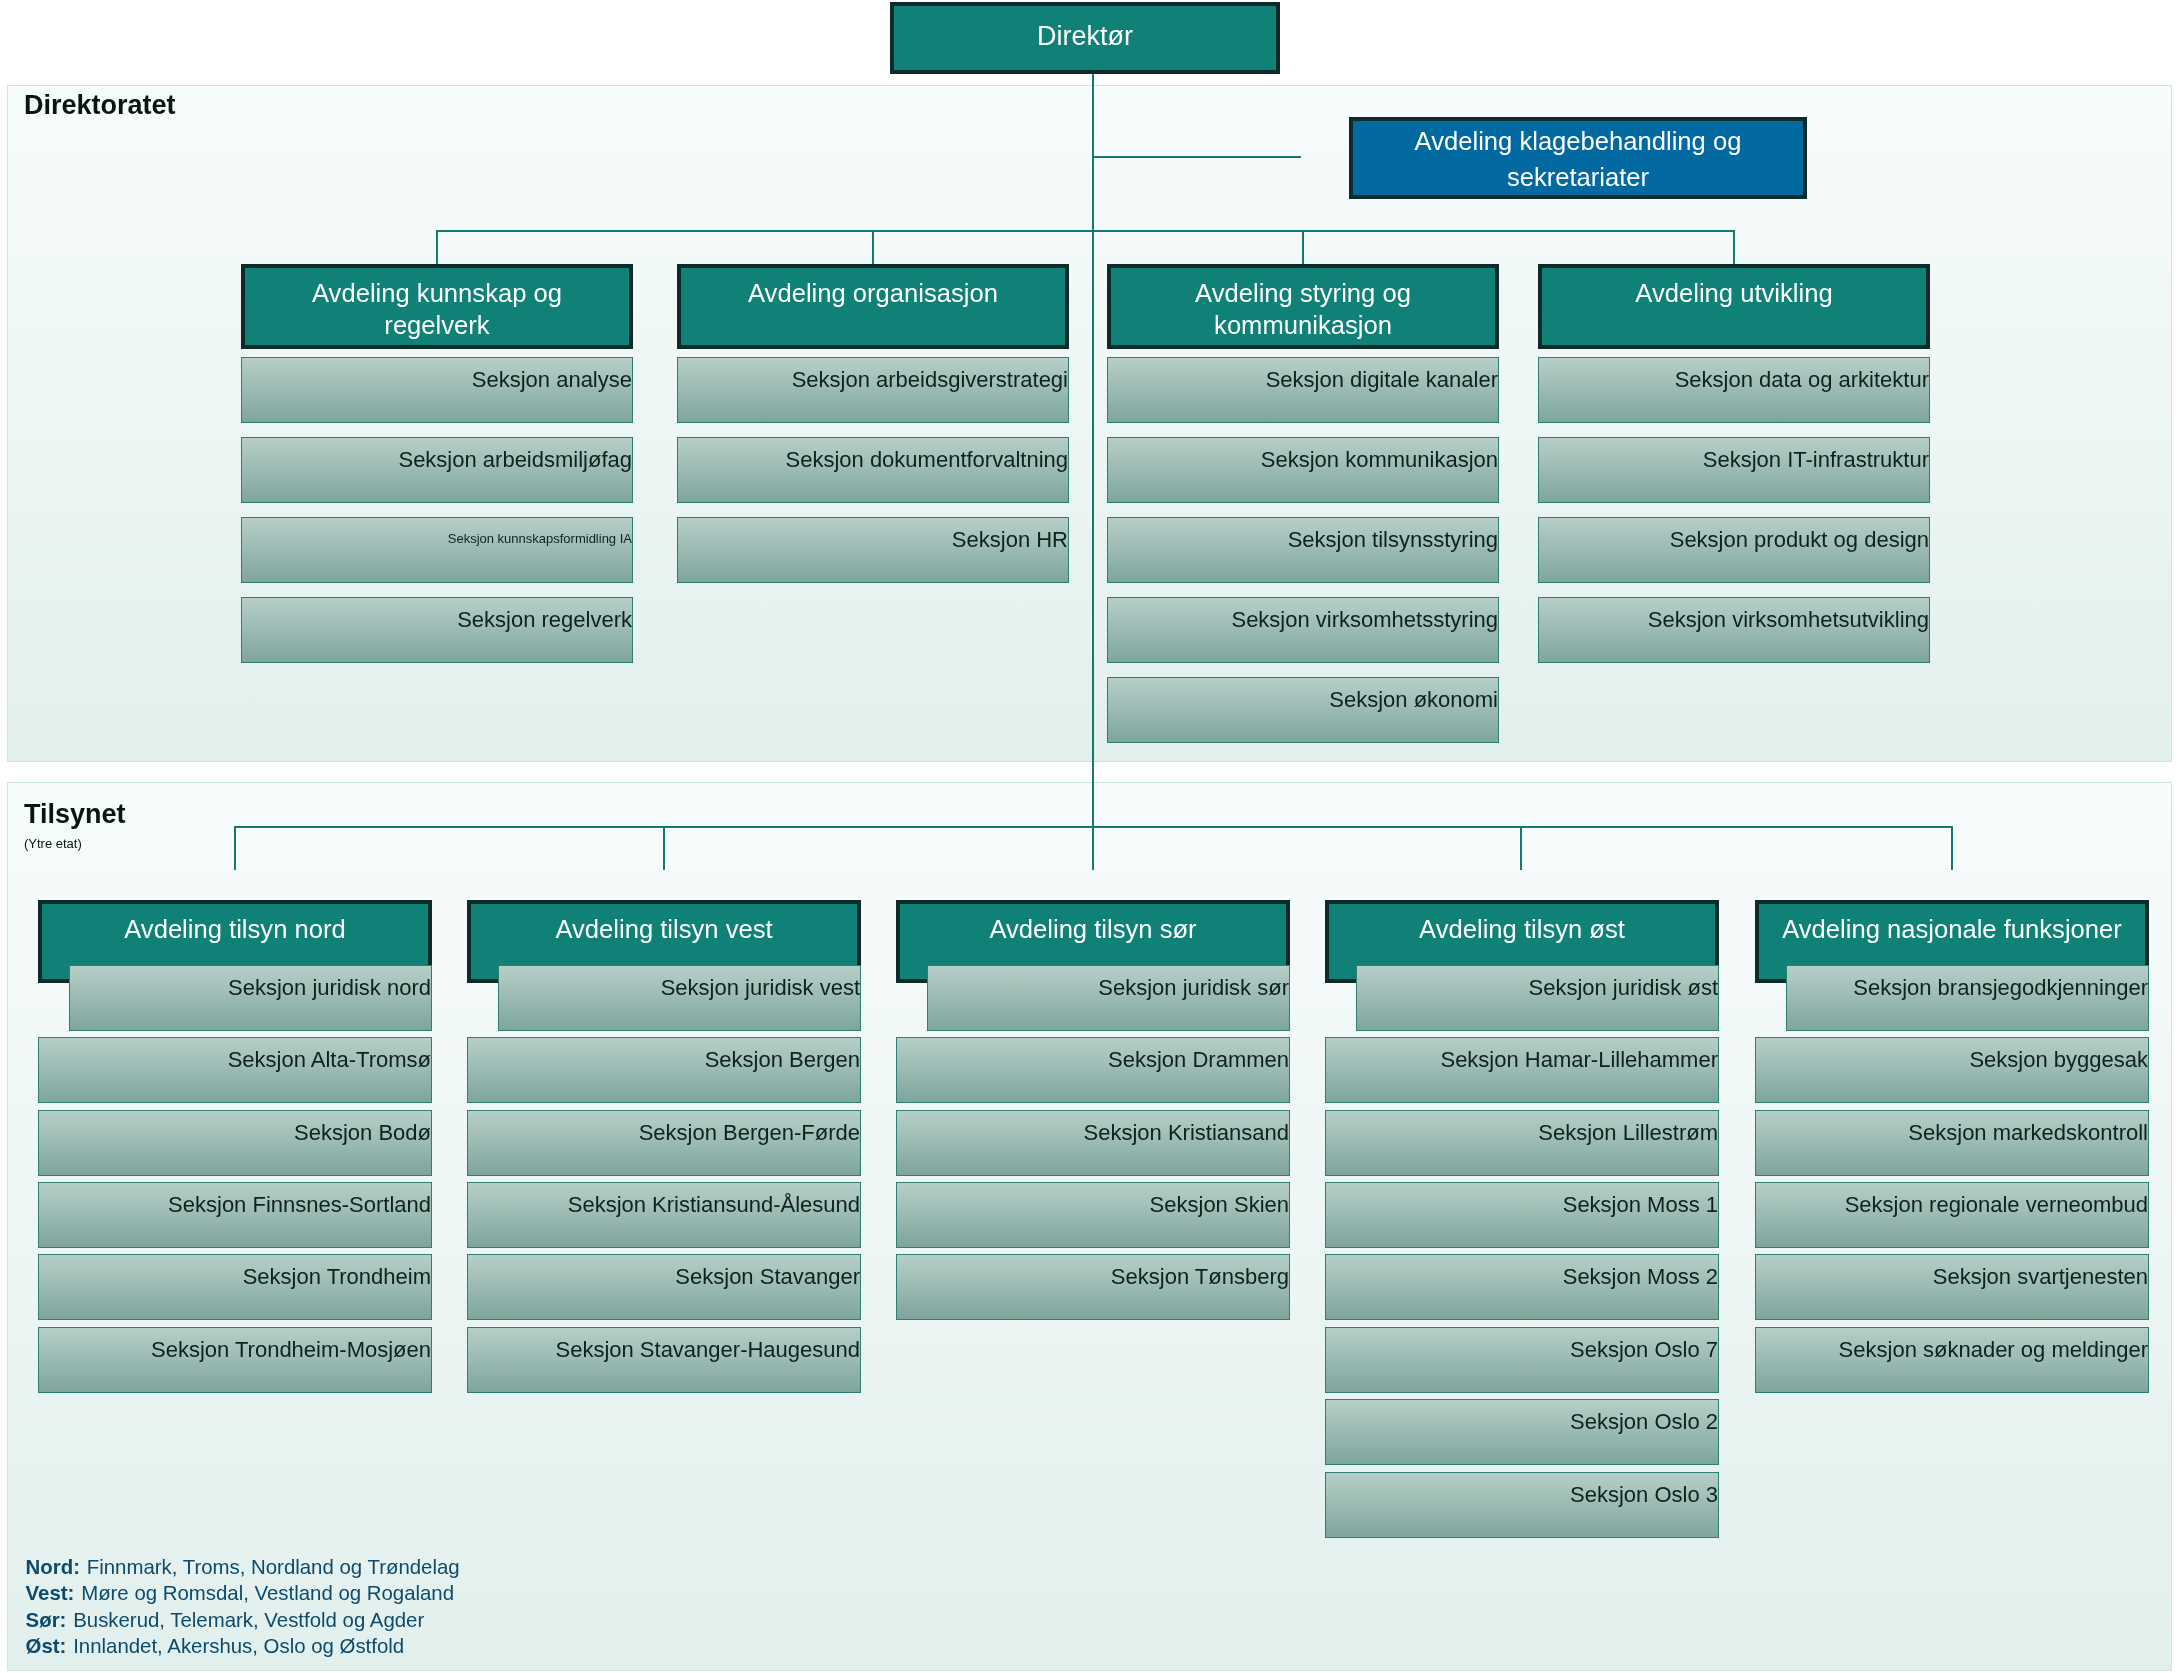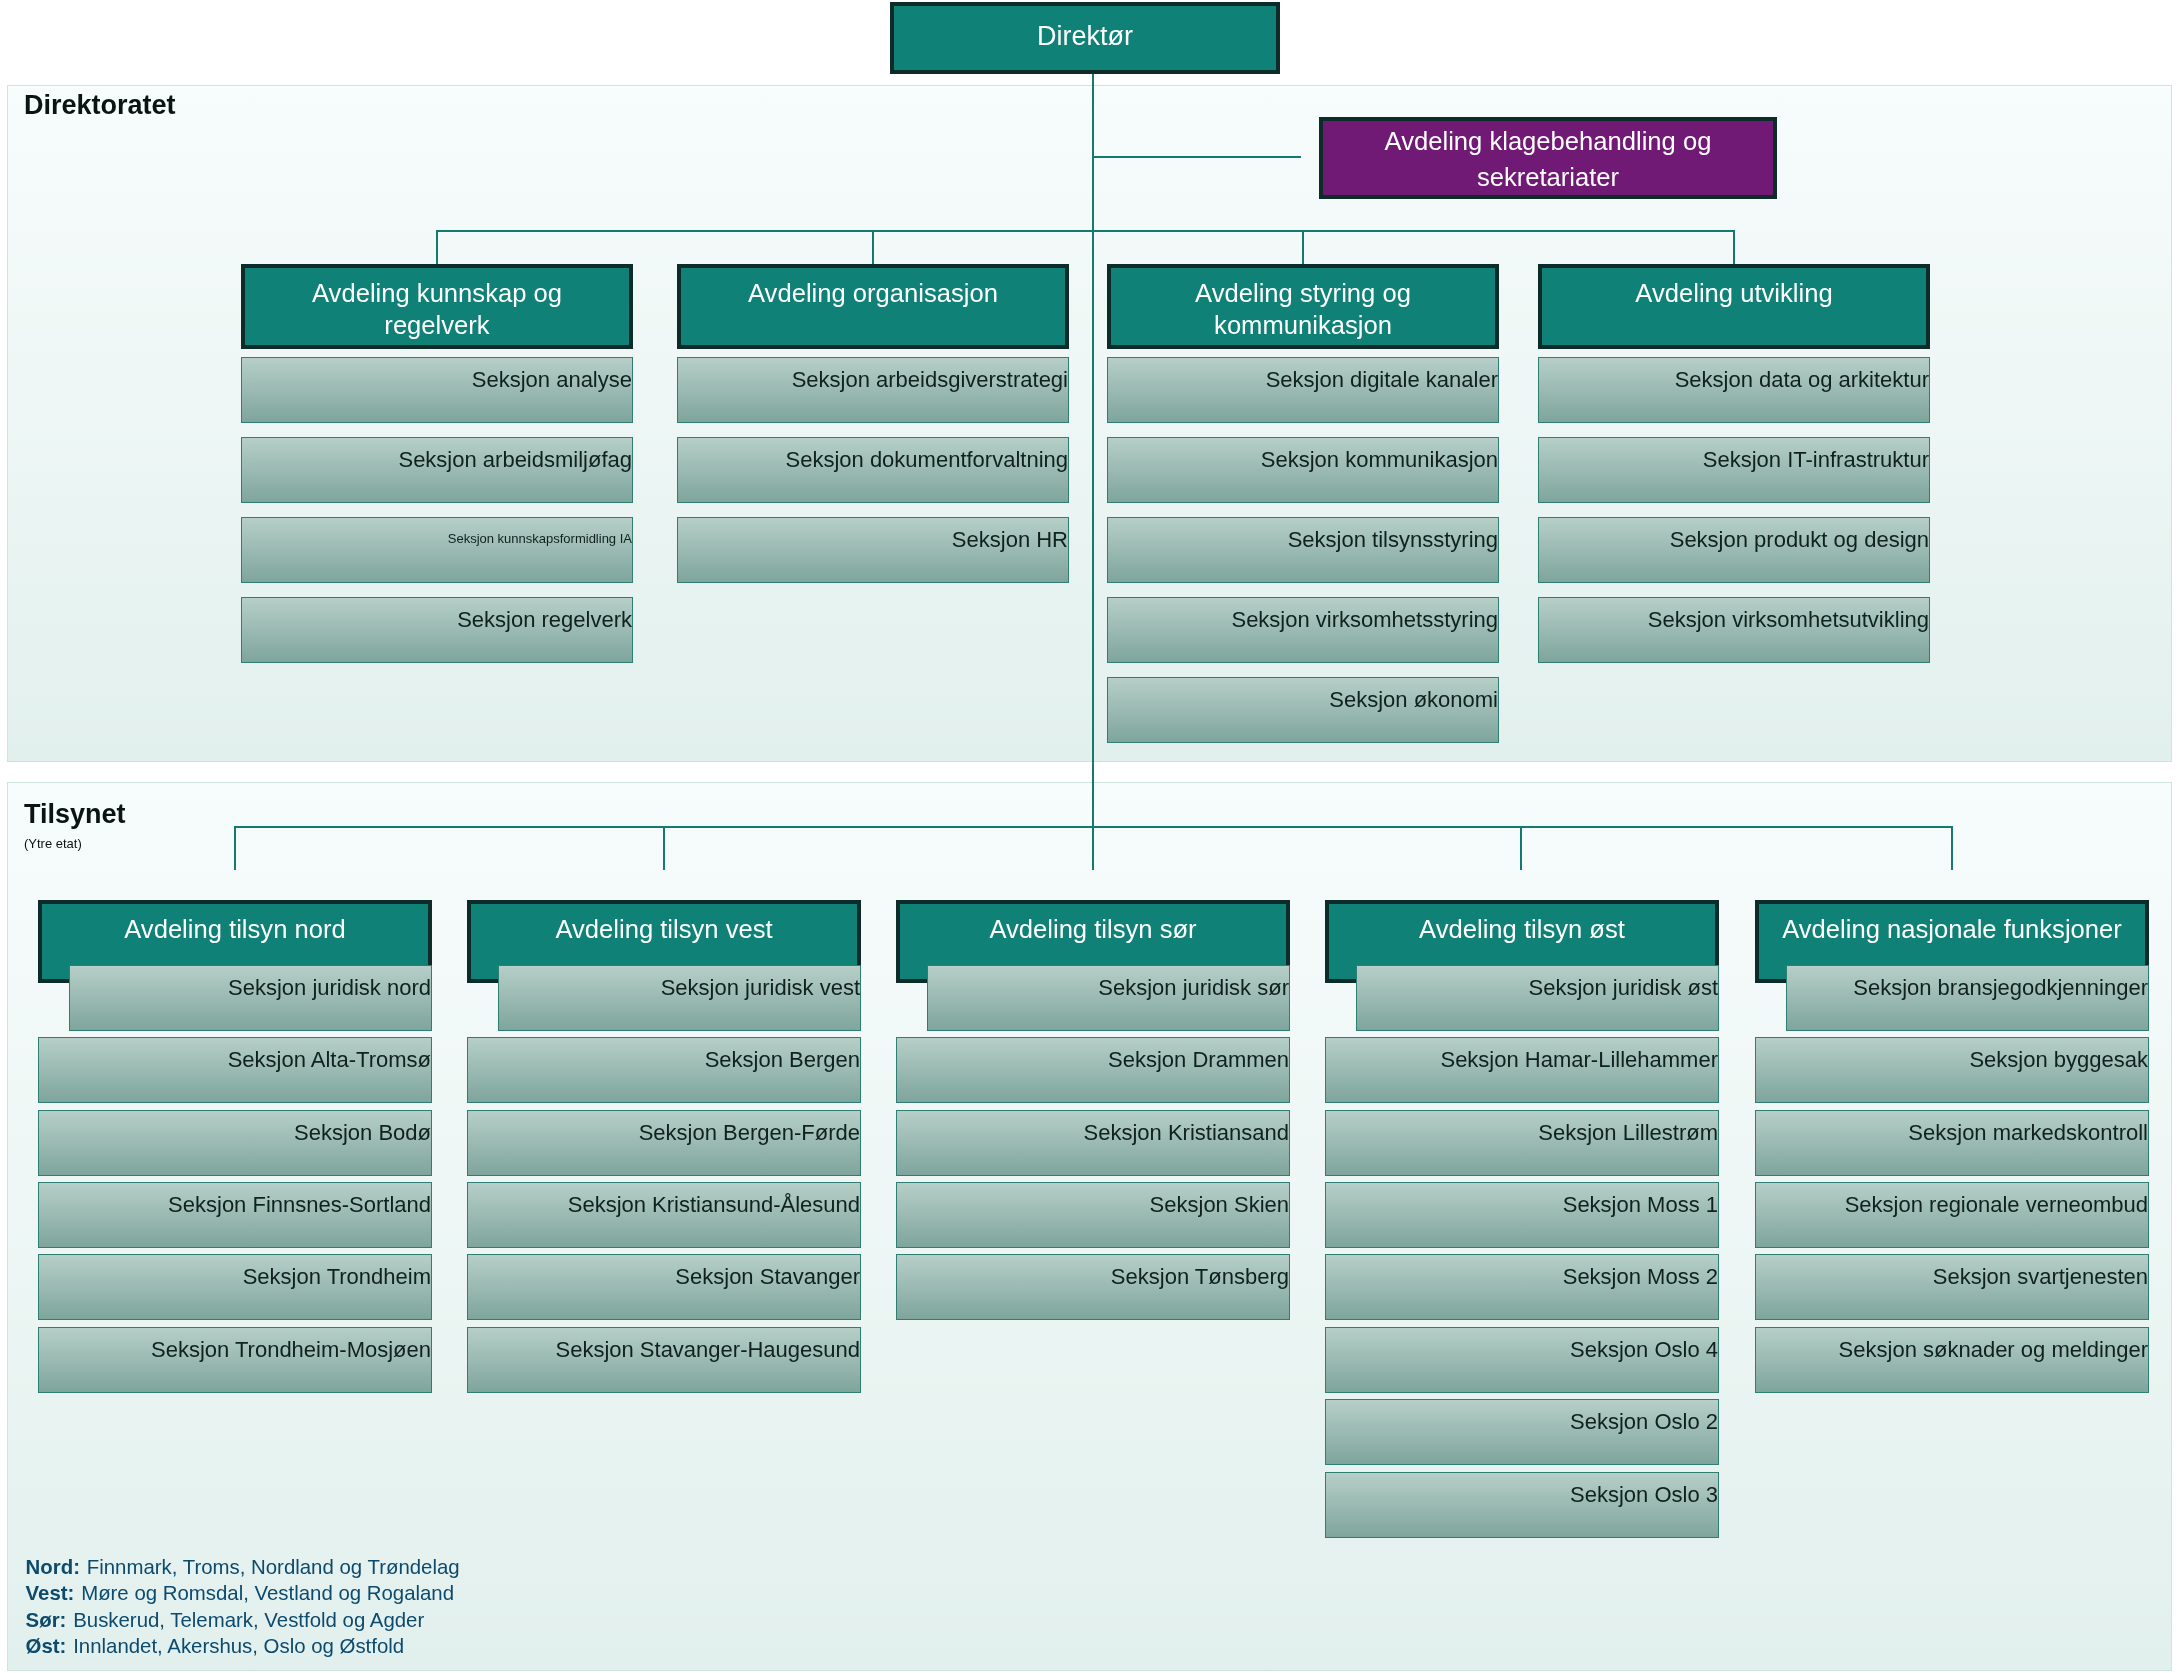--- a/index.html
+++ b/index.html
@@ -38,22 +38,22 @@
 
   .c-til{top:871px;height:681px;width:394px;}
   .c-til .dept{height:83px;margin-top:29px;}
   .c-til .s1{top:94px;left:31px;}
   .c-til .s2{top:166px}.c-til .s3{top:239px}.c-til .s4{top:311px}
   .c-til .s5{top:383px}.c-til .s6{top:456px}.c-til .s7{top:528px}.c-til .s8{top:601px}
 
   #director{position:absolute;left:890px;top:1.7px;width:390px;height:72px;box-sizing:border-box;
             background:#0f8177;border:4.3px solid #0d2b28;color:#fff;
             font-size:27px;line-height:61px;text-align:center;}
-  #klage{position:absolute;left:1319px;top:117px;width:458px;height:82px;box-sizing:border-box;
-         background:#701a75;border:4.3px solid #0d2b28;color:#fff;
+  #klage{position:absolute;left:1349px;top:117px;width:458px;height:82px;box-sizing:border-box;
+         background:#0369a1;border:4.3px solid #0d2b28;color:#fff;
          font-size:25.6px;line-height:36px;text-align:center;padding-top:1.7px;}
 
   
   #legend{position:absolute;left:25.6px;top:1554px;font-size:20.4px;line-height:26.4px;color:#0c4a6e;}
   #legend b{margin-right:6.8px;}
 </style>
 </head>
 <body>
 
 <div id="canvas">
@@ -143,21 +143,21 @@
     <div class="sec s5">Seksjon Tønsberg</div>
   </div>
 
   <div class="col c-til" style="left:1325px;">
     <div class="dept">Avdeling tilsyn øst</div>
     <div class="sec s1">Seksjon juridisk øst</div>
     <div class="sec s2">Seksjon Hamar-Lillehammer</div>
     <div class="sec s3">Seksjon Lillestrøm</div>
     <div class="sec s4">Seksjon Moss 1</div>
     <div class="sec s5">Seksjon Moss 2</div>
-    <div class="sec s6">Seksjon Oslo 4</div>
+    <div class="sec s6">Seksjon Oslo 7</div>
     <div class="sec s7">Seksjon Oslo 2</div>
     <div class="sec s8">Seksjon Oslo 3</div>
   </div>
 
   <div class="col c-til" style="left:1755px;">
     <div class="dept">Avdeling nasjonale funksjoner</div>
     <div class="sec s1">Seksjon bransjegodkjenninger</div>
     <div class="sec s2">Seksjon byggesak</div>
     <div class="sec s3">Seksjon markedskontroll</div>
     <div class="sec s4">Seksjon regionale verneombud</div>

